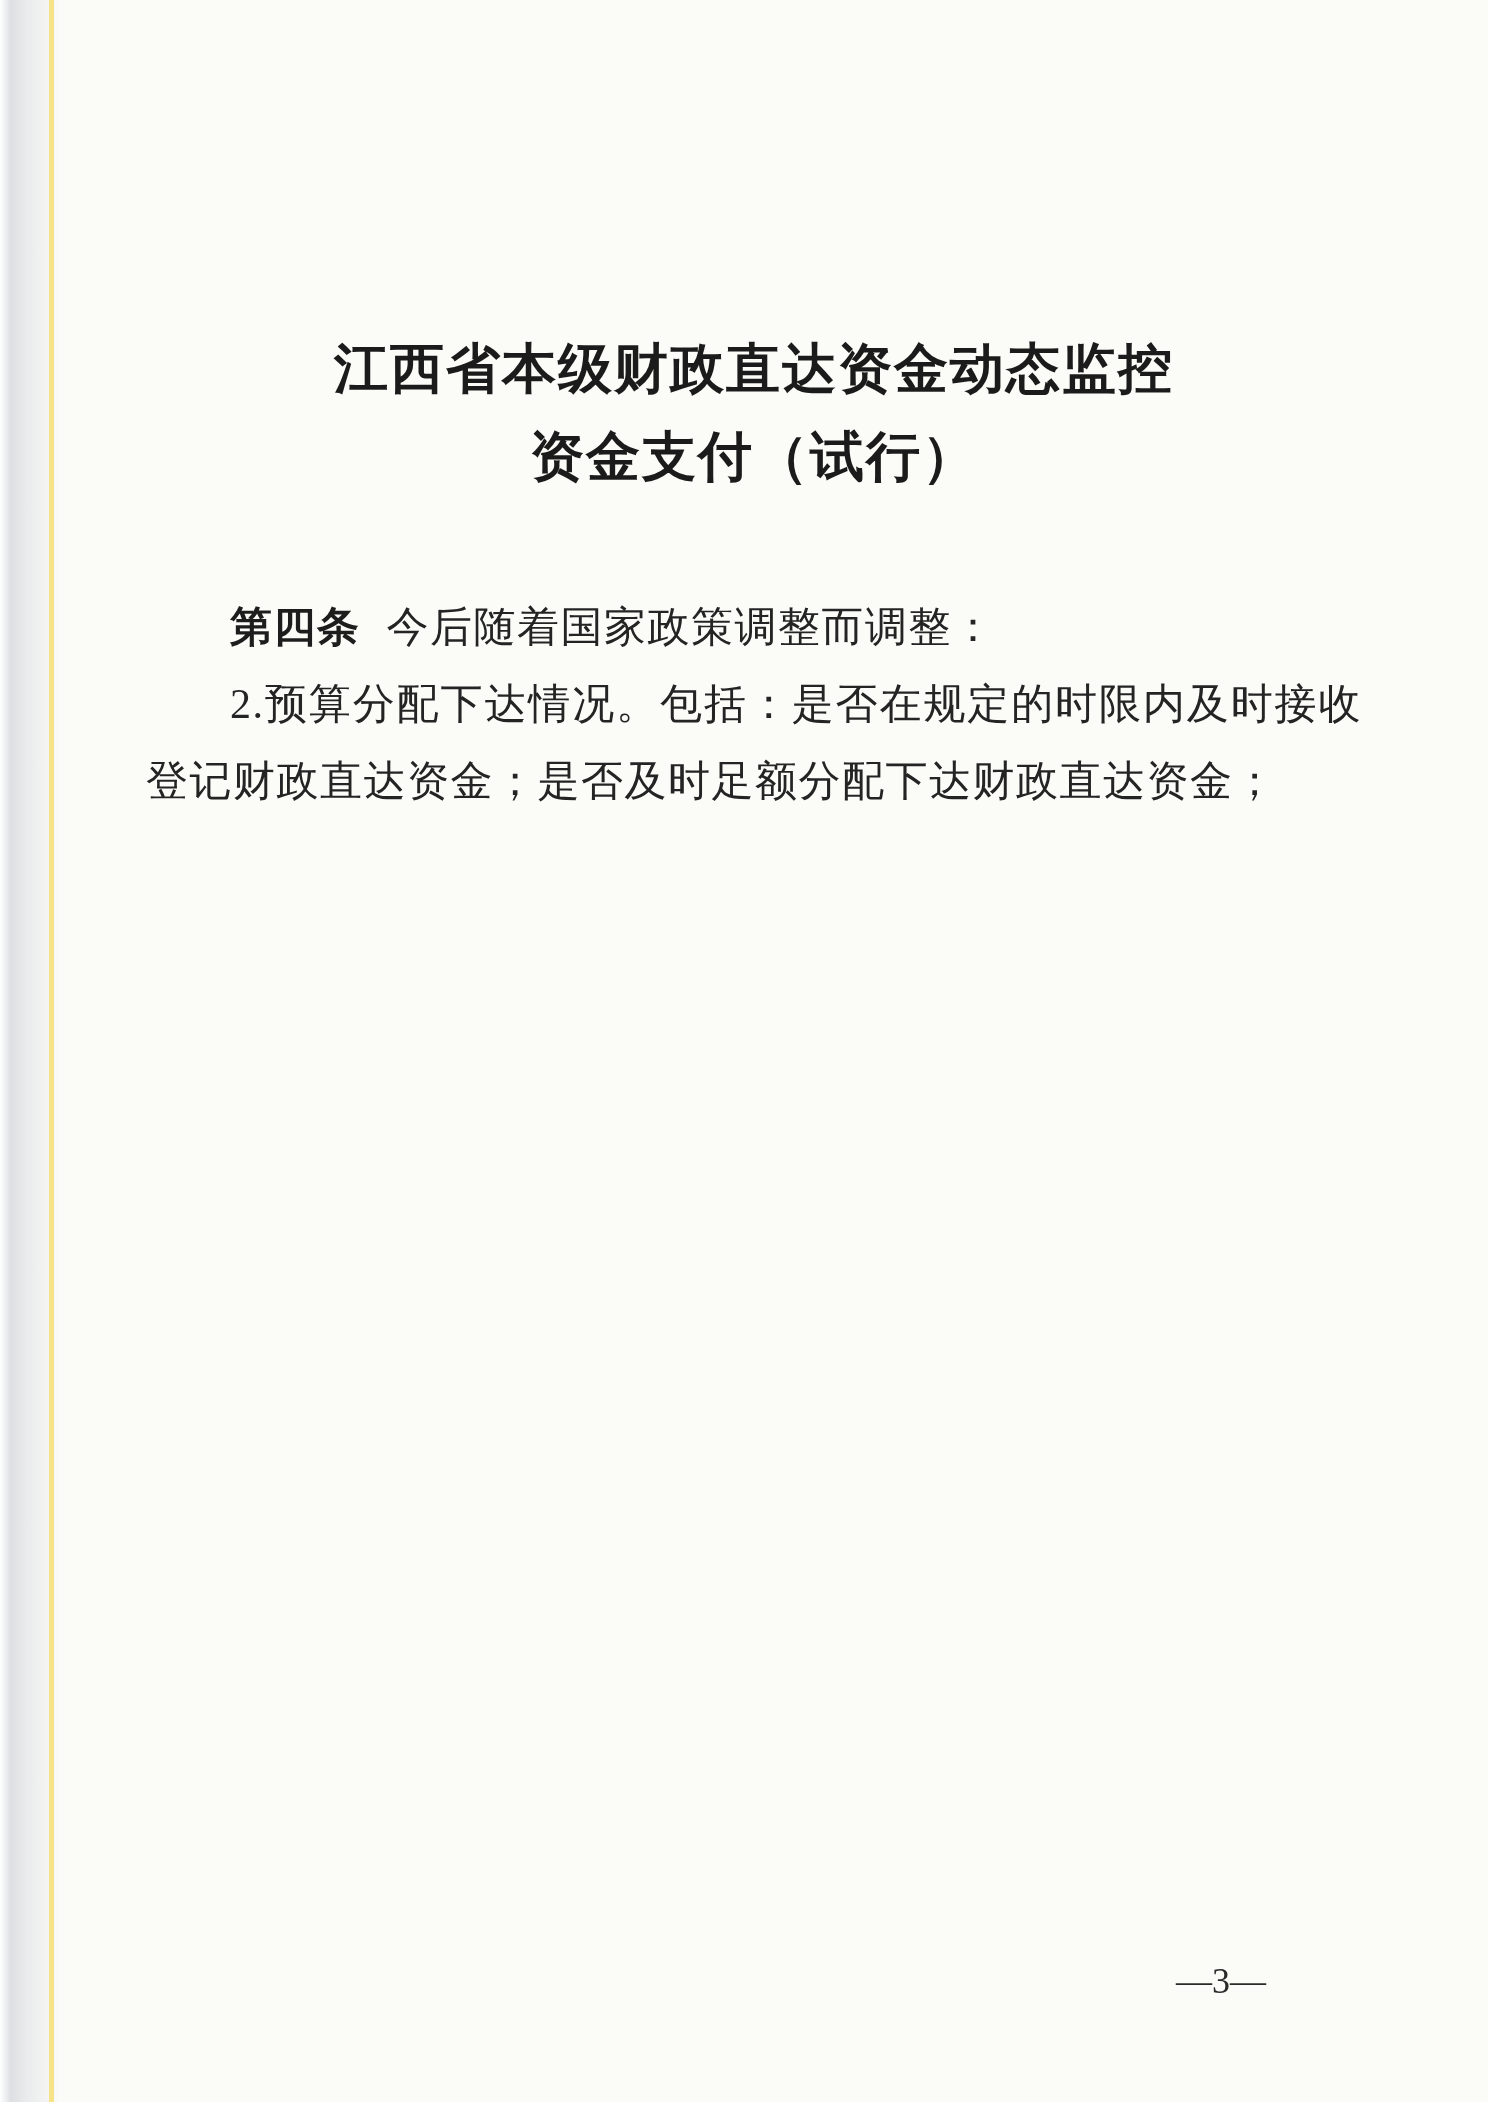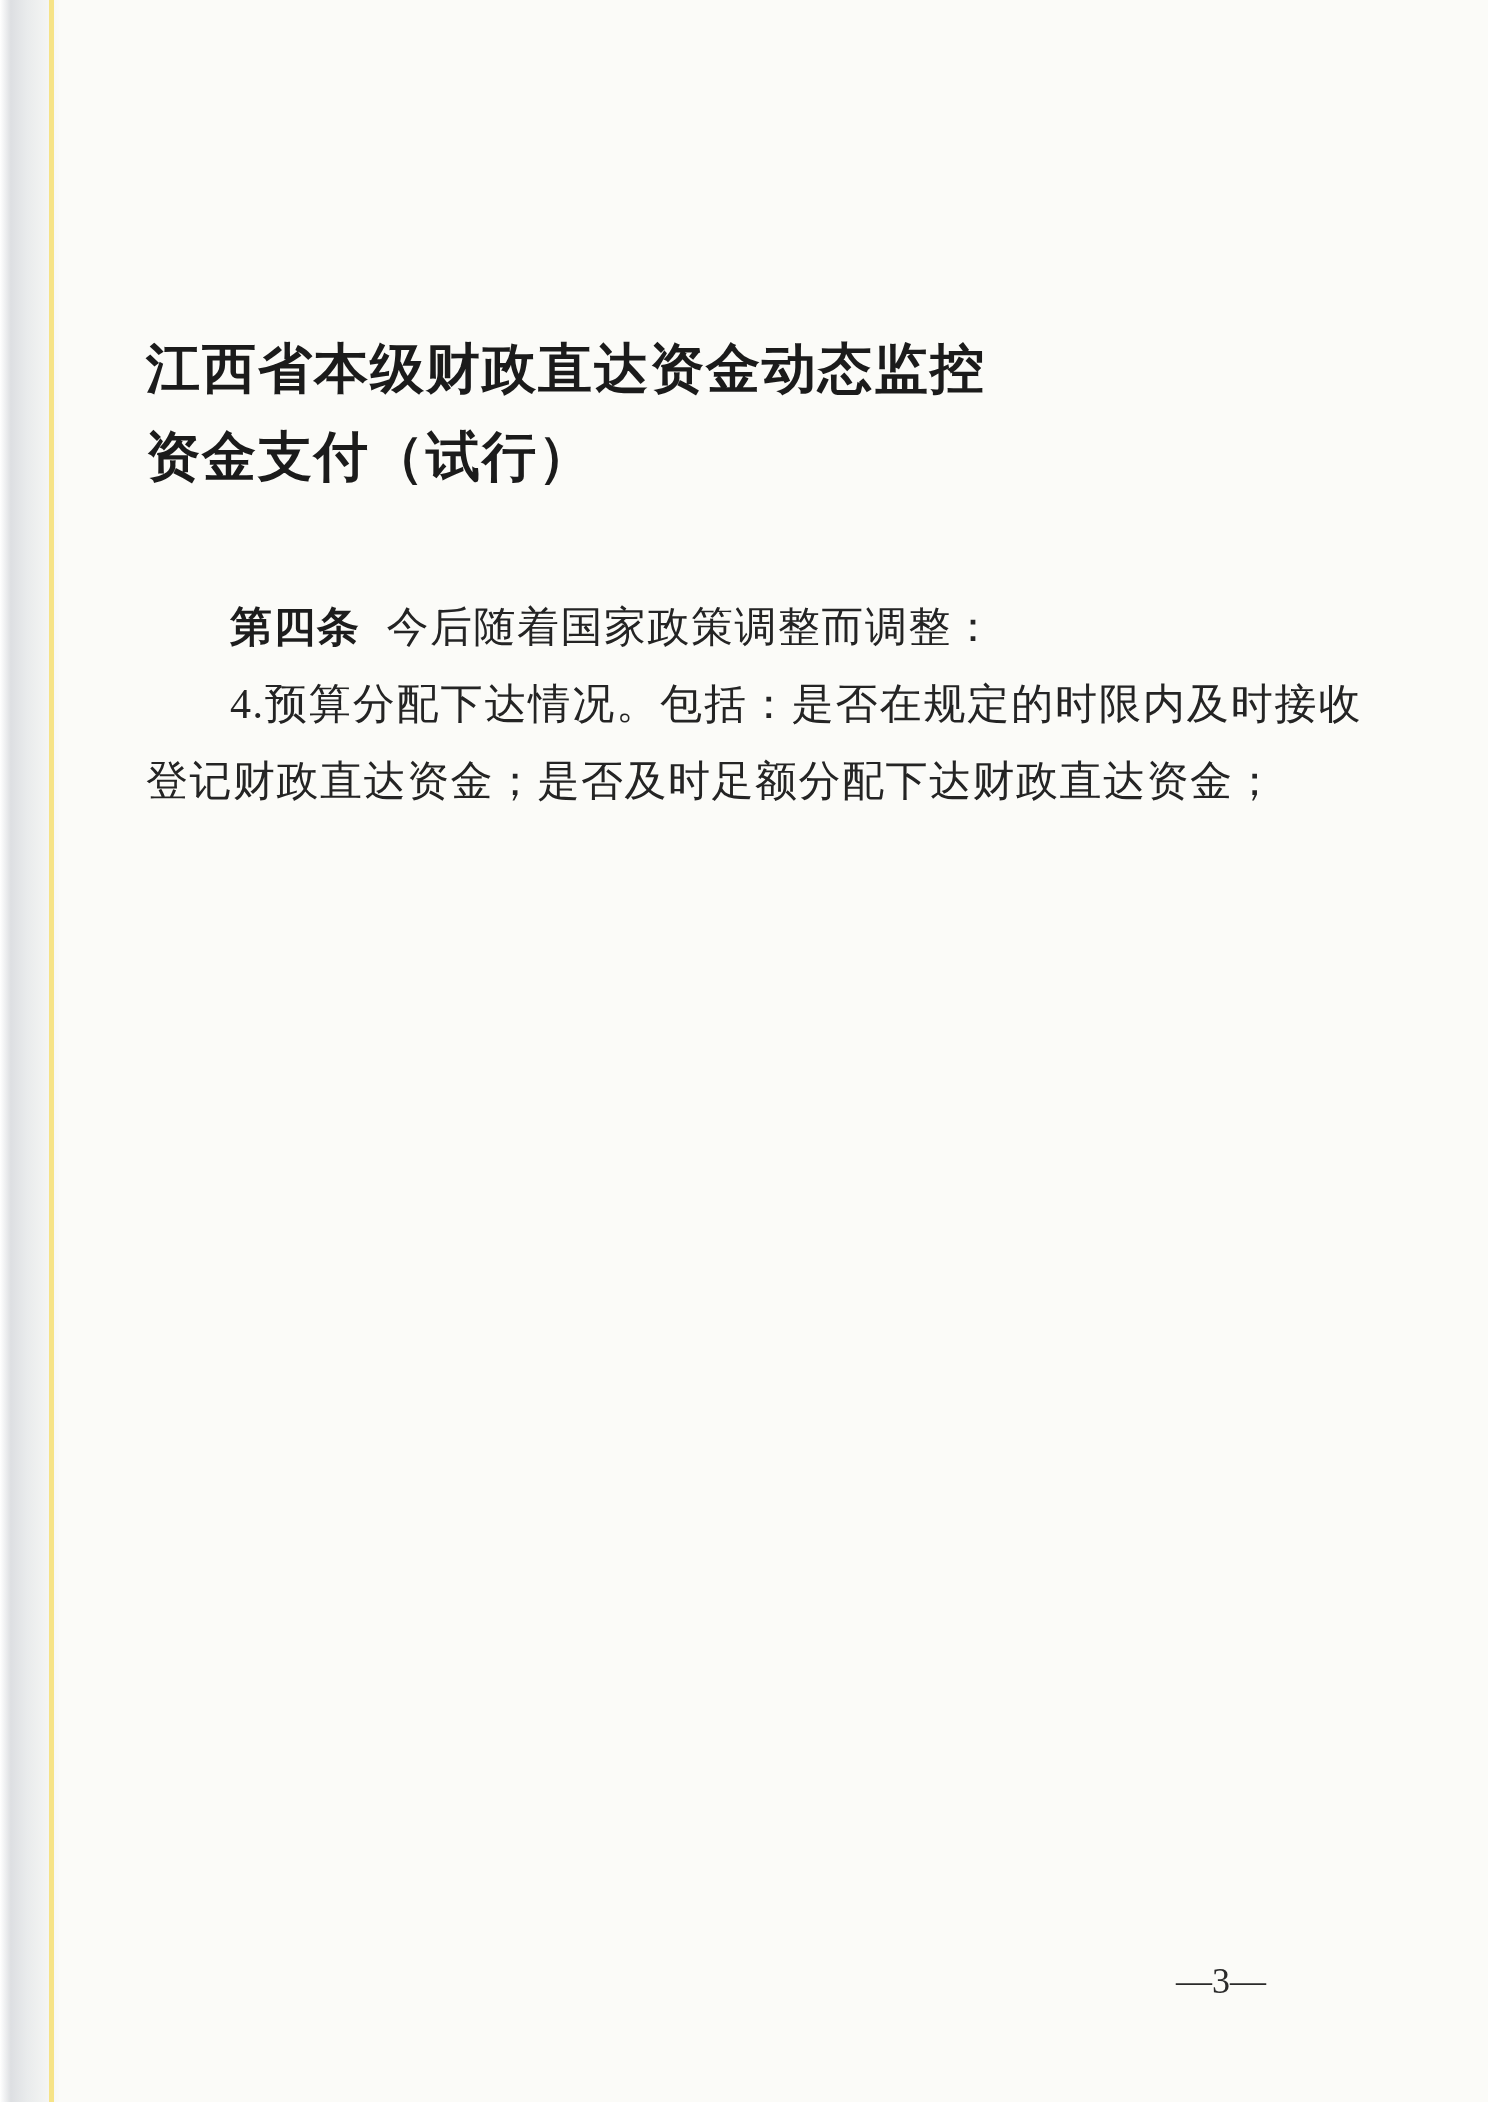--- a/index.html
+++ b/index.html
@@ -29,21 +29,21 @@
   .content {
     position: absolute;
     left: 146px;
     top: 325px;
     width: 1216px;
     color: #232323;
   }
   .doc-title {
     font-size: 54px;
     font-weight: bold;
-    text-align: left;
+    text-align: center;
     line-height: 88px;
     letter-spacing: 2px;
     color: #1b1b1b;
     margin-bottom: 88px;
   }
   .doc-title .title-line { display: block; }
   .para {
     font-size: 42px;
     line-height: 77px;
     text-align: justify;
@@ -79,18 +79,18 @@
   </h1>
 
 
 
 
   <p class="para">
     <span class="article-label">第四条</span><span>今后随着国家政策调整而调整：</span>
   </p>
 
   <p class="para">
-    <span>4.预算分配下达情况。包括：是否在规定的时限内及时接收登记财政直达资金；是否及时足额分配下达财政直达资金；</span>
+    <span>2.预算分配下达情况。包括：是否在规定的时限内及时接收登记财政直达资金；是否及时足额分配下达财政直达资金；</span>
   </p>
 
 </div>
 
 <div class="page-number">—3—</div>
 
 </body></html>

